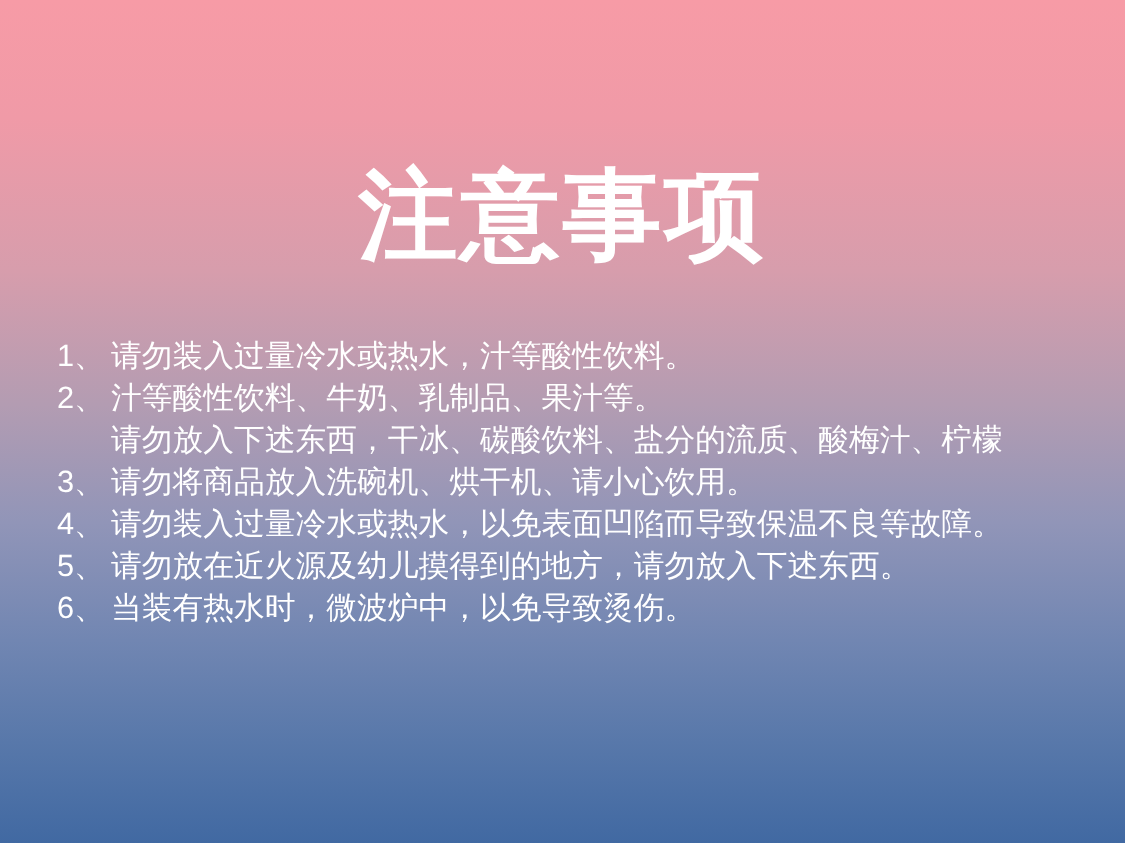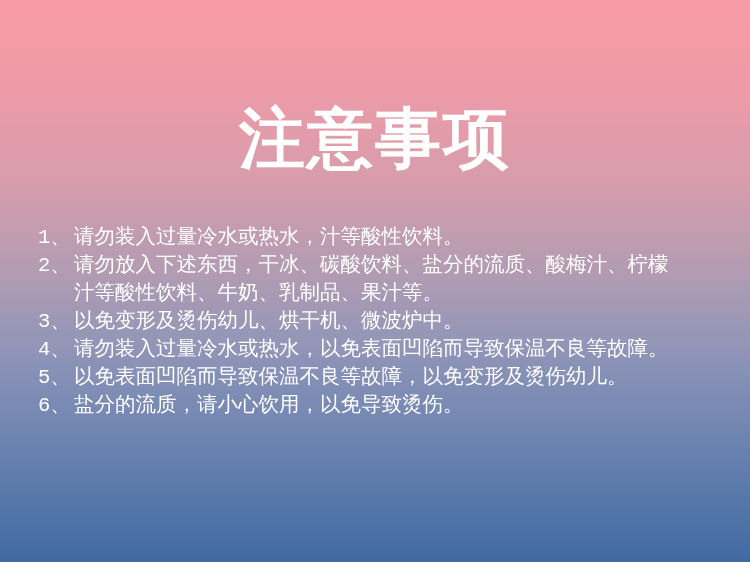--- a/index.html
+++ b/index.html
@@ -6,21 +6,21 @@
   html, body {
     margin: 0;
     padding: 0;
     background: #2b2b2b;
   }
   #poster {
     position: relative;
     width: 750px;
     height: 562px;
     overflow: hidden;
-    font-family: Liberation Mono, monospace;
+    font-family: Liberation Sans, sans-serif;
     background: linear-gradient(180deg,
         #f79ba6 0%,
         #f09aa7 14%,
         #d79dac 32%,
         #b39cb2 48%,
         #9195b8 62%,
         #7186b2 76%,
         #5878aa 88%,
         #4169a2 100%);
     -webkit-font-smoothing: antialiased;
@@ -91,47 +91,47 @@
     <div class="note-item">
       <span class="note-marker">1、</span>
       <span class="note-body">
         <span class="note-line">请勿装入过量冷水或热水，汁等酸性饮料。</span>
       </span>
     </div>
 
     <div class="note-item">
       <span class="note-marker">2、</span>
       <span class="note-body">
+        <span class="note-line">汁等酸性饮料、牛奶、乳制品、果汁等。</span>
         <span class="note-line">请勿放入下述东西，干冰、碳酸饮料、盐分的流质、酸梅汁、柠檬</span>
-        <span class="note-line">汁等酸性饮料、牛奶、乳制品、果汁等。</span>
       </span>
     </div>
 
     <div class="note-item">
       <span class="note-marker">3、</span>
       <span class="note-body">
-        <span class="note-line">以免变形及烫伤幼儿、烘干机、微波炉中。</span>
+        <span class="note-line">请勿将商品放入洗碗机、烘干机、请小心饮用。</span>
       </span>
     </div>
 
     <div class="note-item">
       <span class="note-marker">4、</span>
       <span class="note-body">
         <span class="note-line">请勿装入过量冷水或热水，以免表面凹陷而导致保温不良等故障。</span>
       </span>
     </div>
 
     <div class="note-item">
       <span class="note-marker">5、</span>
       <span class="note-body">
-        <span class="note-line">以免表面凹陷而导致保温不良等故障，以免变形及烫伤幼儿。</span>
+        <span class="note-line">请勿放在近火源及幼儿摸得到的地方，请勿放入下述东西。</span>
       </span>
     </div>
 
     <div class="note-item">
       <span class="note-marker">6、</span>
       <span class="note-body">
-        <span class="note-line">盐分的流质，请小心饮用，以免导致烫伤。</span>
+        <span class="note-line">当装有热水时，微波炉中，以免导致烫伤。</span>
       </span>
     </div>
 
   </div>
 </div>
 
 </body></html>

